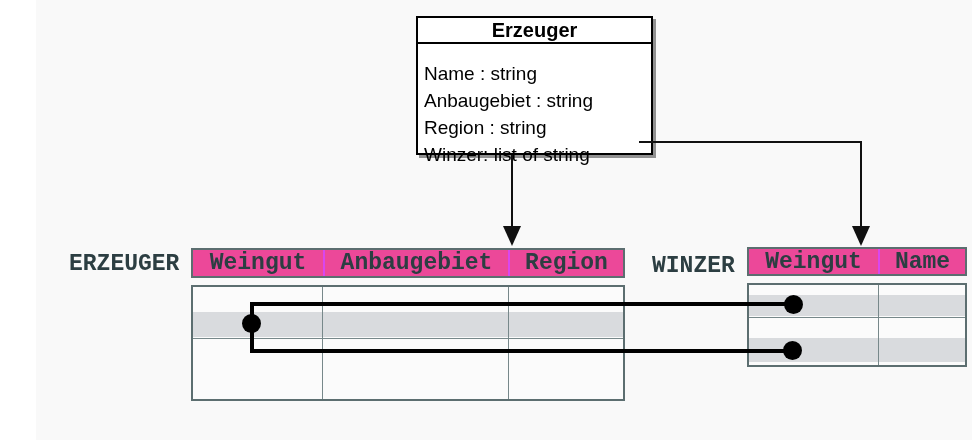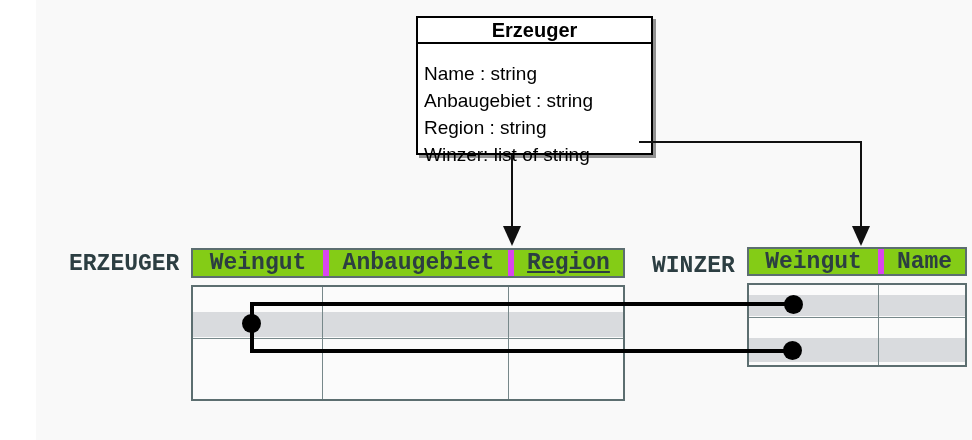--- a/index.html
+++ b/index.html
@@ -36,32 +36,32 @@
     position:absolute;
     font-family:"Liberation Mono","DejaVu Sans Mono",monospace;
     font-weight:bold; font-size:23px; color:#2c3e42; white-space:nowrap;
   }
   #erz-label{ left:33px; top:249px; height:30px; line-height:30px; }
   #win-label{ left:616px; top:252px; height:29px; line-height:29px; }
 
   
   .hdr{
     position:absolute; display:flex; box-sizing:border-box;
-    border:2px solid #5c6e70; background:#84cc16;
+    border:2px solid #5c6e70; background:#ec4899;
   }
   #erz-hdr{ left:155px; top:248px; width:434px; height:30px; }
   #win-hdr{ left:711px; top:247px; width:220px; height:29px; }
   .hcell{
     font-family:"Liberation Mono","DejaVu Sans Mono",monospace;
     font-weight:bold; font-size:23px; color:#2c3e42;
     display:flex; align-items:center; justify-content:center;
-    box-sizing:border-box; border-left:6px solid #d946ef; overflow:hidden;
+    box-sizing:border-box; border-left:2px solid #d946ef; overflow:hidden;
   }
   .hcell:first-child{ border-left:none; }
-  #erz-hdr .c1{ width:130px; } #erz-hdr .c2{ width:185px; } #erz-hdr .c3{ flex:1;text-decoration:underline; }
+  #erz-hdr .c1{ width:130px; } #erz-hdr .c2{ width:185px; } #erz-hdr .c3{ flex:1; }
   #win-hdr .c1{ width:129px; } #win-hdr .c2{ flex:1; }
 
   
   .body-tbl{
     position:absolute; box-sizing:border-box;
     border:2px solid #5c6e70; background:#fbfbfb;
   }
   #erz-body{ left:155px; top:285px; width:434px; height:116px; }
   #win-body{ left:711px; top:283px; width:220px; height:84px; }
   .band{ position:absolute; left:0; right:0; background:#d9dbde; }

